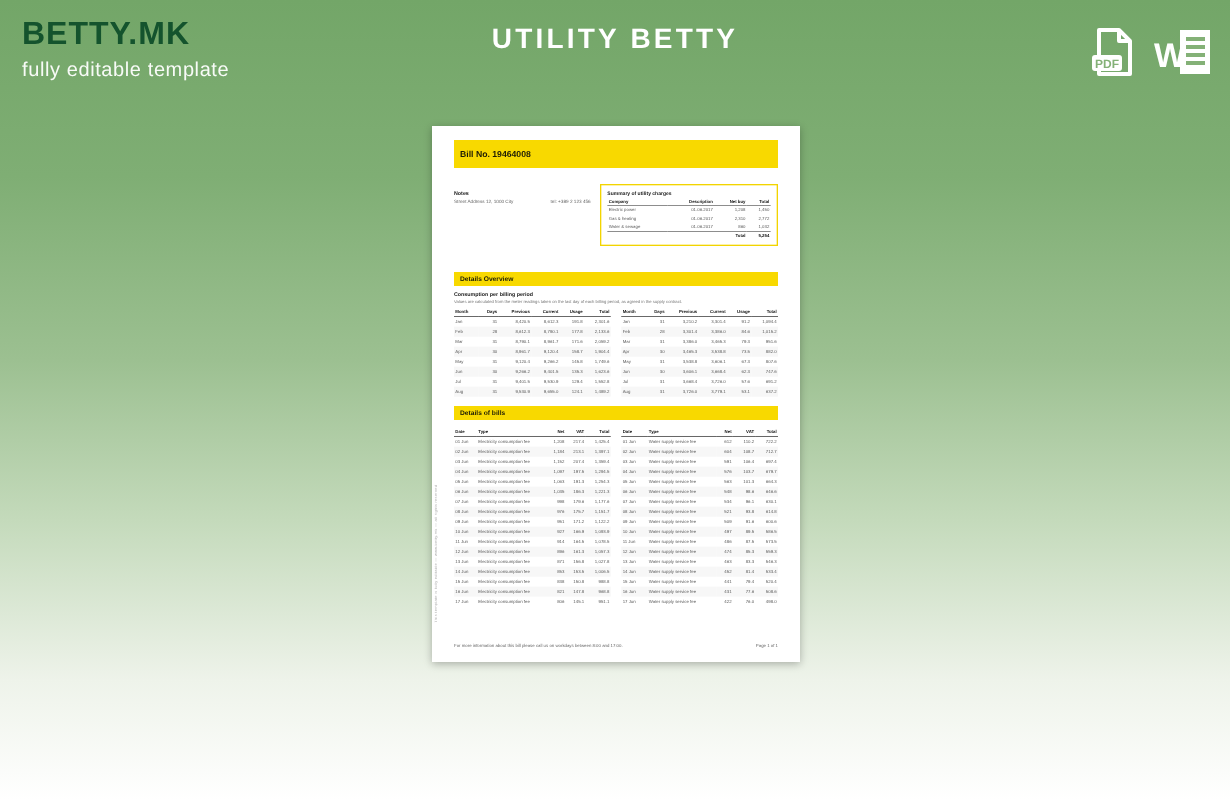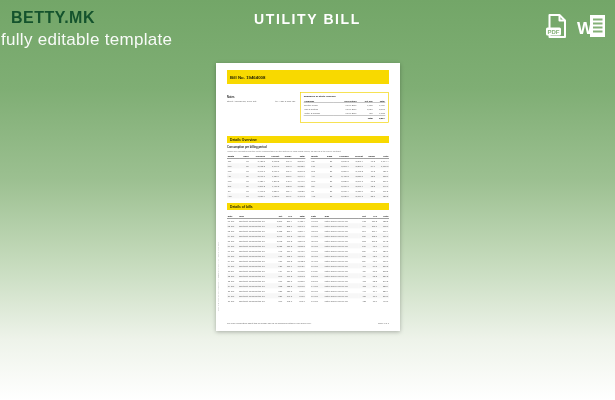--- a/index.html
+++ b/index.html
@@ -5,21 +5,21 @@
   * { margin:0; padding:0; box-sizing:border-box; }
   html,body { width:615px; height:400px; overflow:hidden; }
   body {
     font-family:"Liberation Sans", sans-serif;
     background:linear-gradient(180deg,#73a668 0%, #7fae74 22%, #9cc091 45%, #c4dabb 65%, #eef3ea 85%, #ffffff 100%);
     position:relative;
   }
 
   
   .brand { position:absolute; left:11px; top:9px; color:#14532d; font-size:16px; font-weight:800; letter-spacing:.5px; cursor:pointer; }
-  .tagline { position:absolute; left:1px; top:30px; color:rgba(255,255,255,.95); font-size:17px; letter-spacing:.3px;text-align:right; }
+  .tagline { position:absolute; left:11px; top:30px; color:rgba(255,255,255,.95); font-size:10px; letter-spacing:.3px;text-align:right; }
   .page-title { position:absolute; left:0; top:11px; width:100%; text-align:center; color:#fff; font-size:14px; font-weight:bold; letter-spacing:1.6px; }
   .fmt-icons { position:absolute; right:7px; top:12px; display:flex; gap:7px; }
   .fmt-icons svg { display:block; cursor:pointer; }
 
   
   .paper { position:absolute; left:216px; top:63px; width:184px; height:268px; background:#fff;
            box-shadow:0 1px 4px rgba(0,0,0,.28); }
   .paper-inner { width:552px; height:804px; background:#fff; position:relative;
                  transform:scale(.33333); transform-origin:0 0; color:#444; }
 
@@ -60,21 +60,21 @@
 
   .doc-footer { position:absolute; left:33px; right:33px; bottom:20px; display:flex; justify-content:space-between; font-size:6.5px; color:#666; }
   .side-note { position:absolute; left:4px; top:200px; height:545px; writing-mode:vertical-rl; transform:rotate(180deg);
                font-size:6px; color:#b0b0b0; letter-spacing:.4px; white-space:nowrap; overflow:hidden; }
 </style>
 </head>
 <body>
 
 <div class="brand">BETTY.MK</div>
 <div class="tagline">fully editable template</div>
-<div class="page-title">UTILITY BILL</div>
+<div class="page-title">UTILITY BETTY</div>
 
 <div class="fmt-icons">
   <span title="PDF">
     <svg width="26" height="28" viewBox="0 0 26 28">
       <path d="M6.5 3 h10 l5.5 5.5 V25 H6.5 Z" fill="none" stroke="#ffffff" stroke-width="2" stroke-linejoin="round"></path>
       <path d="M16.5 3 v5.5 H22" fill="none" stroke="#ffffff" stroke-width="2" stroke-linejoin="round"></path>
       <rect x="3" y="15.5" width="15" height="8" rx="1.5" fill="#ffffff"></rect>
       <text x="10.5" y="21.8" font-size="6" font-weight="bold" text-anchor="middle" fill="#84b177" font-family="Liberation Sans, sans-serif">PDF</text>
     </svg>
   </span>

